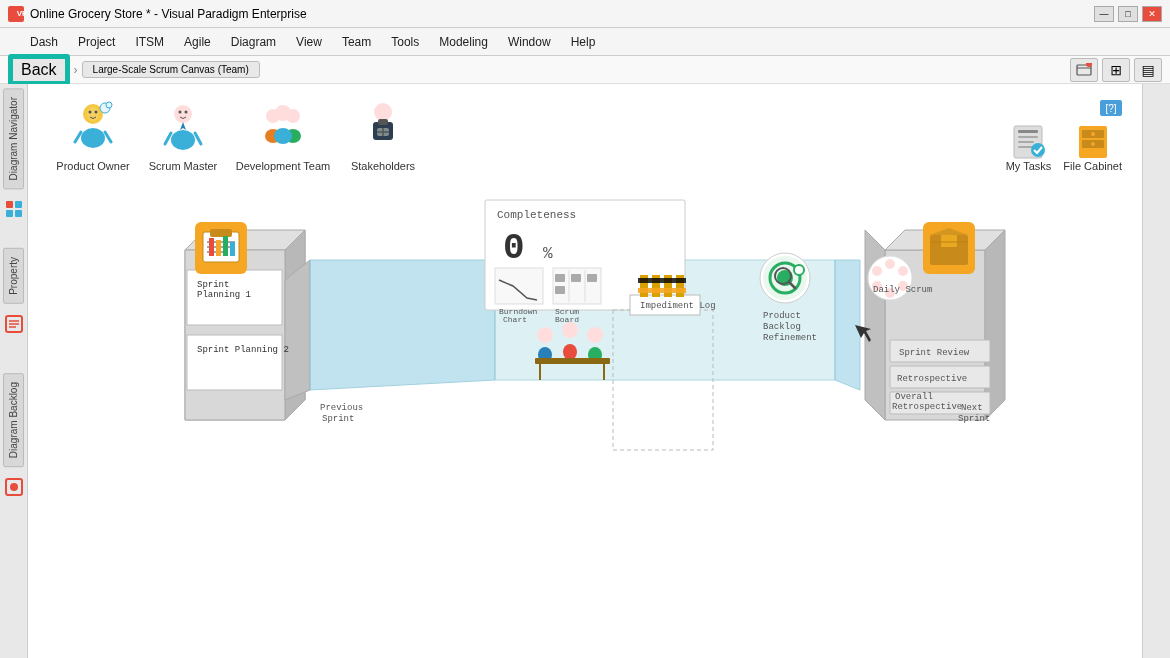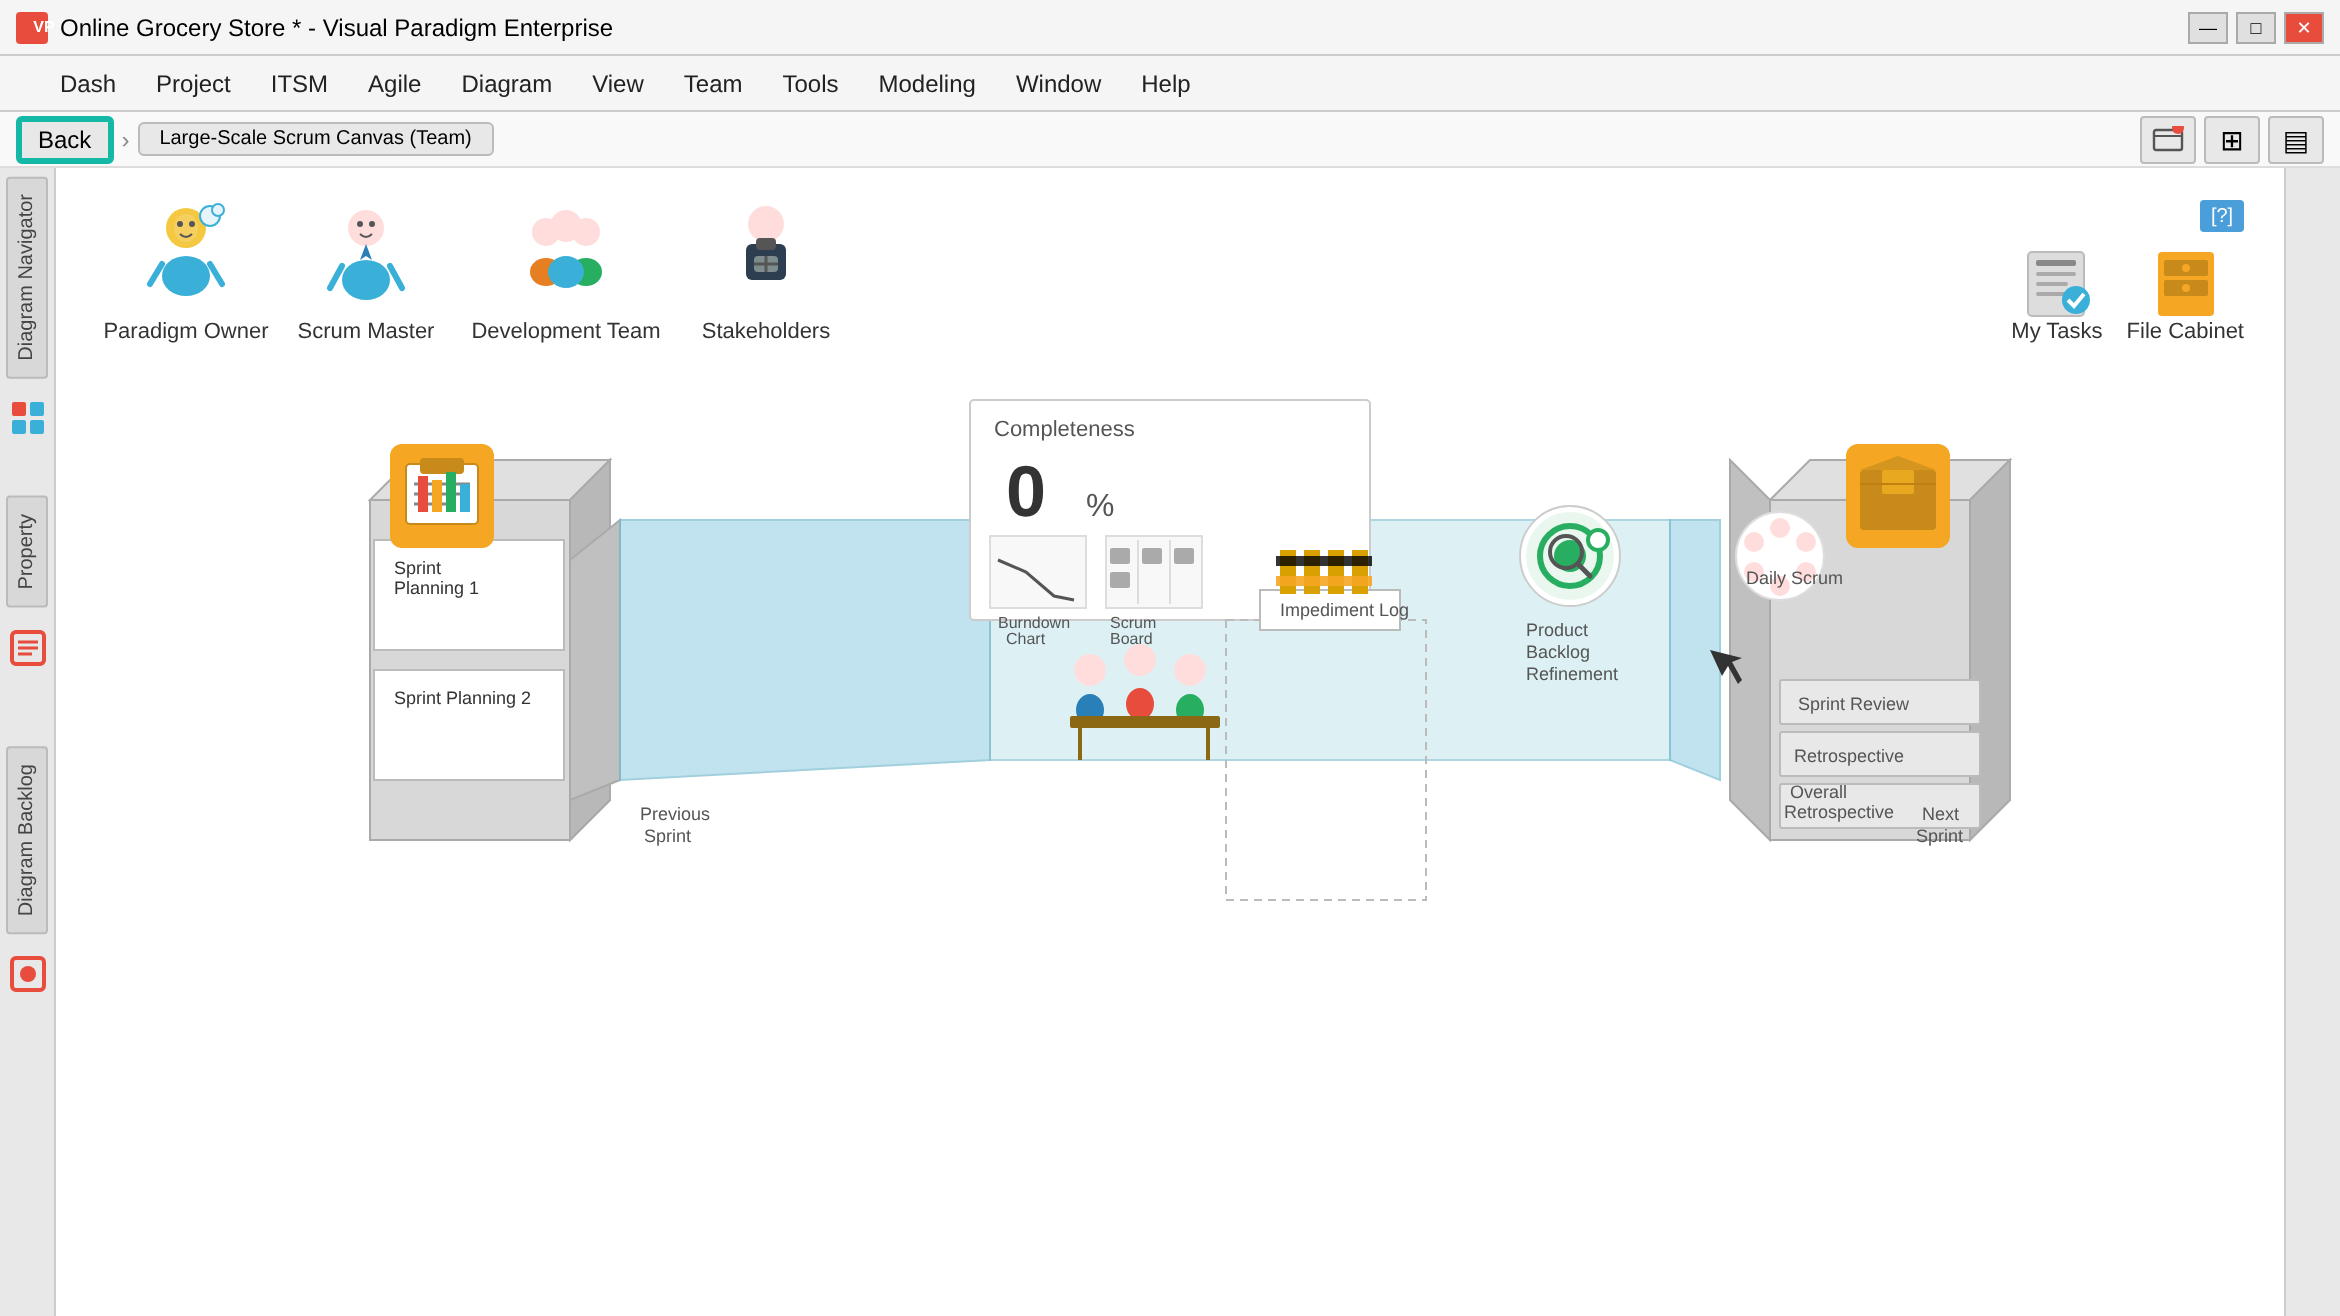--- a/index.html
+++ b/index.html
@@ -41,25 +41,25 @@
       background: #f9f9f9;
       border-bottom: 1px solid #ddd;
       height: 28px;
       display: flex;
       align-items: center;
       padding: 0 8px;
       gap: 4px;
     }
     .breadcrumb-back {
       background: #e8e8e8;
-      border: 3px solid #14b8a6;
+      border: 5px solid #14b8a6;
       border-radius: 3px;
       padding: 2px 8px;
       cursor: pointer;
-      font-size: 12px;
+      font-size: 16px;
     }
     .breadcrumb-arrow { color: #888; font-size: 12px; }
     .breadcrumb-current {
       background: #e8e8e8;
       border: 1px solid #bbb;
       border-radius: 3px;
       padding: 2px 10px;
       font-size: 10px;
     }
     .breadcrumb-right { margin-left: auto; display: flex; gap: 4px; }
@@ -181,20 +181,21 @@
       align-items: center;
       padding-top: 4px;
     }
 
     
     .inner-diagram {
       position: relative;
       margin: 0 auto;
       width: 860px;
       height: 285px;
+      font-family: Liberation Mono, monospace;
     }
   </style>
 </head>
 <body>
 
 <div class="title-bar">
   <div class="title-bar-left">
     <div class="title-bar-icon">
       <span style="font-size:8px;font-weight:bold;margin-left:12px;">VP</span>
     </div>
@@ -286,21 +287,21 @@
               <line x1="40" y1="32" x2="46" y2="42" stroke="#3ab0d8" stroke-width="3" stroke-linecap="round"></line>
 
               <circle cx="40" cy="8" r="5" fill="#e8f4fc" stroke="#3ab0d8" stroke-width="1"></circle>
               <circle cx="44" cy="5" r="3" fill="#e8f4fc" stroke="#3ab0d8" stroke-width="1"></circle>
 
               <circle cx="25" cy="12" r="1.5" fill="#555"></circle>
               <circle cx="31" cy="12" r="1.5" fill="#555"></circle>
               <path d="M25 17 Q28 20 31 17" stroke="#555" stroke-width="1" fill="none"></path>
             </svg>
           </div>
-          <span class="role-label">Paradigm Owner</span>
+          <span class="role-label">Product Owner</span>
         </div>
 
         <div class="role-item">
           <div class="role-icon">
             <svg class="person-svg" viewBox="0 0 56 56">
               <circle cx="28" cy="14" r="9" fill="#fdd"></circle>
               <ellipse cx="28" cy="40" rx="12" ry="10" fill="#3ab0d8"></ellipse>
               <line x1="16" y1="33" x2="10" y2="44" stroke="#3ab0d8" stroke-width="3" stroke-linecap="round"></line>
               <line x1="40" y1="33" x2="46" y2="44" stroke="#3ab0d8" stroke-width="3" stroke-linecap="round"></line>
               <circle cx="25" cy="12" r="1.5" fill="#555"></circle>

